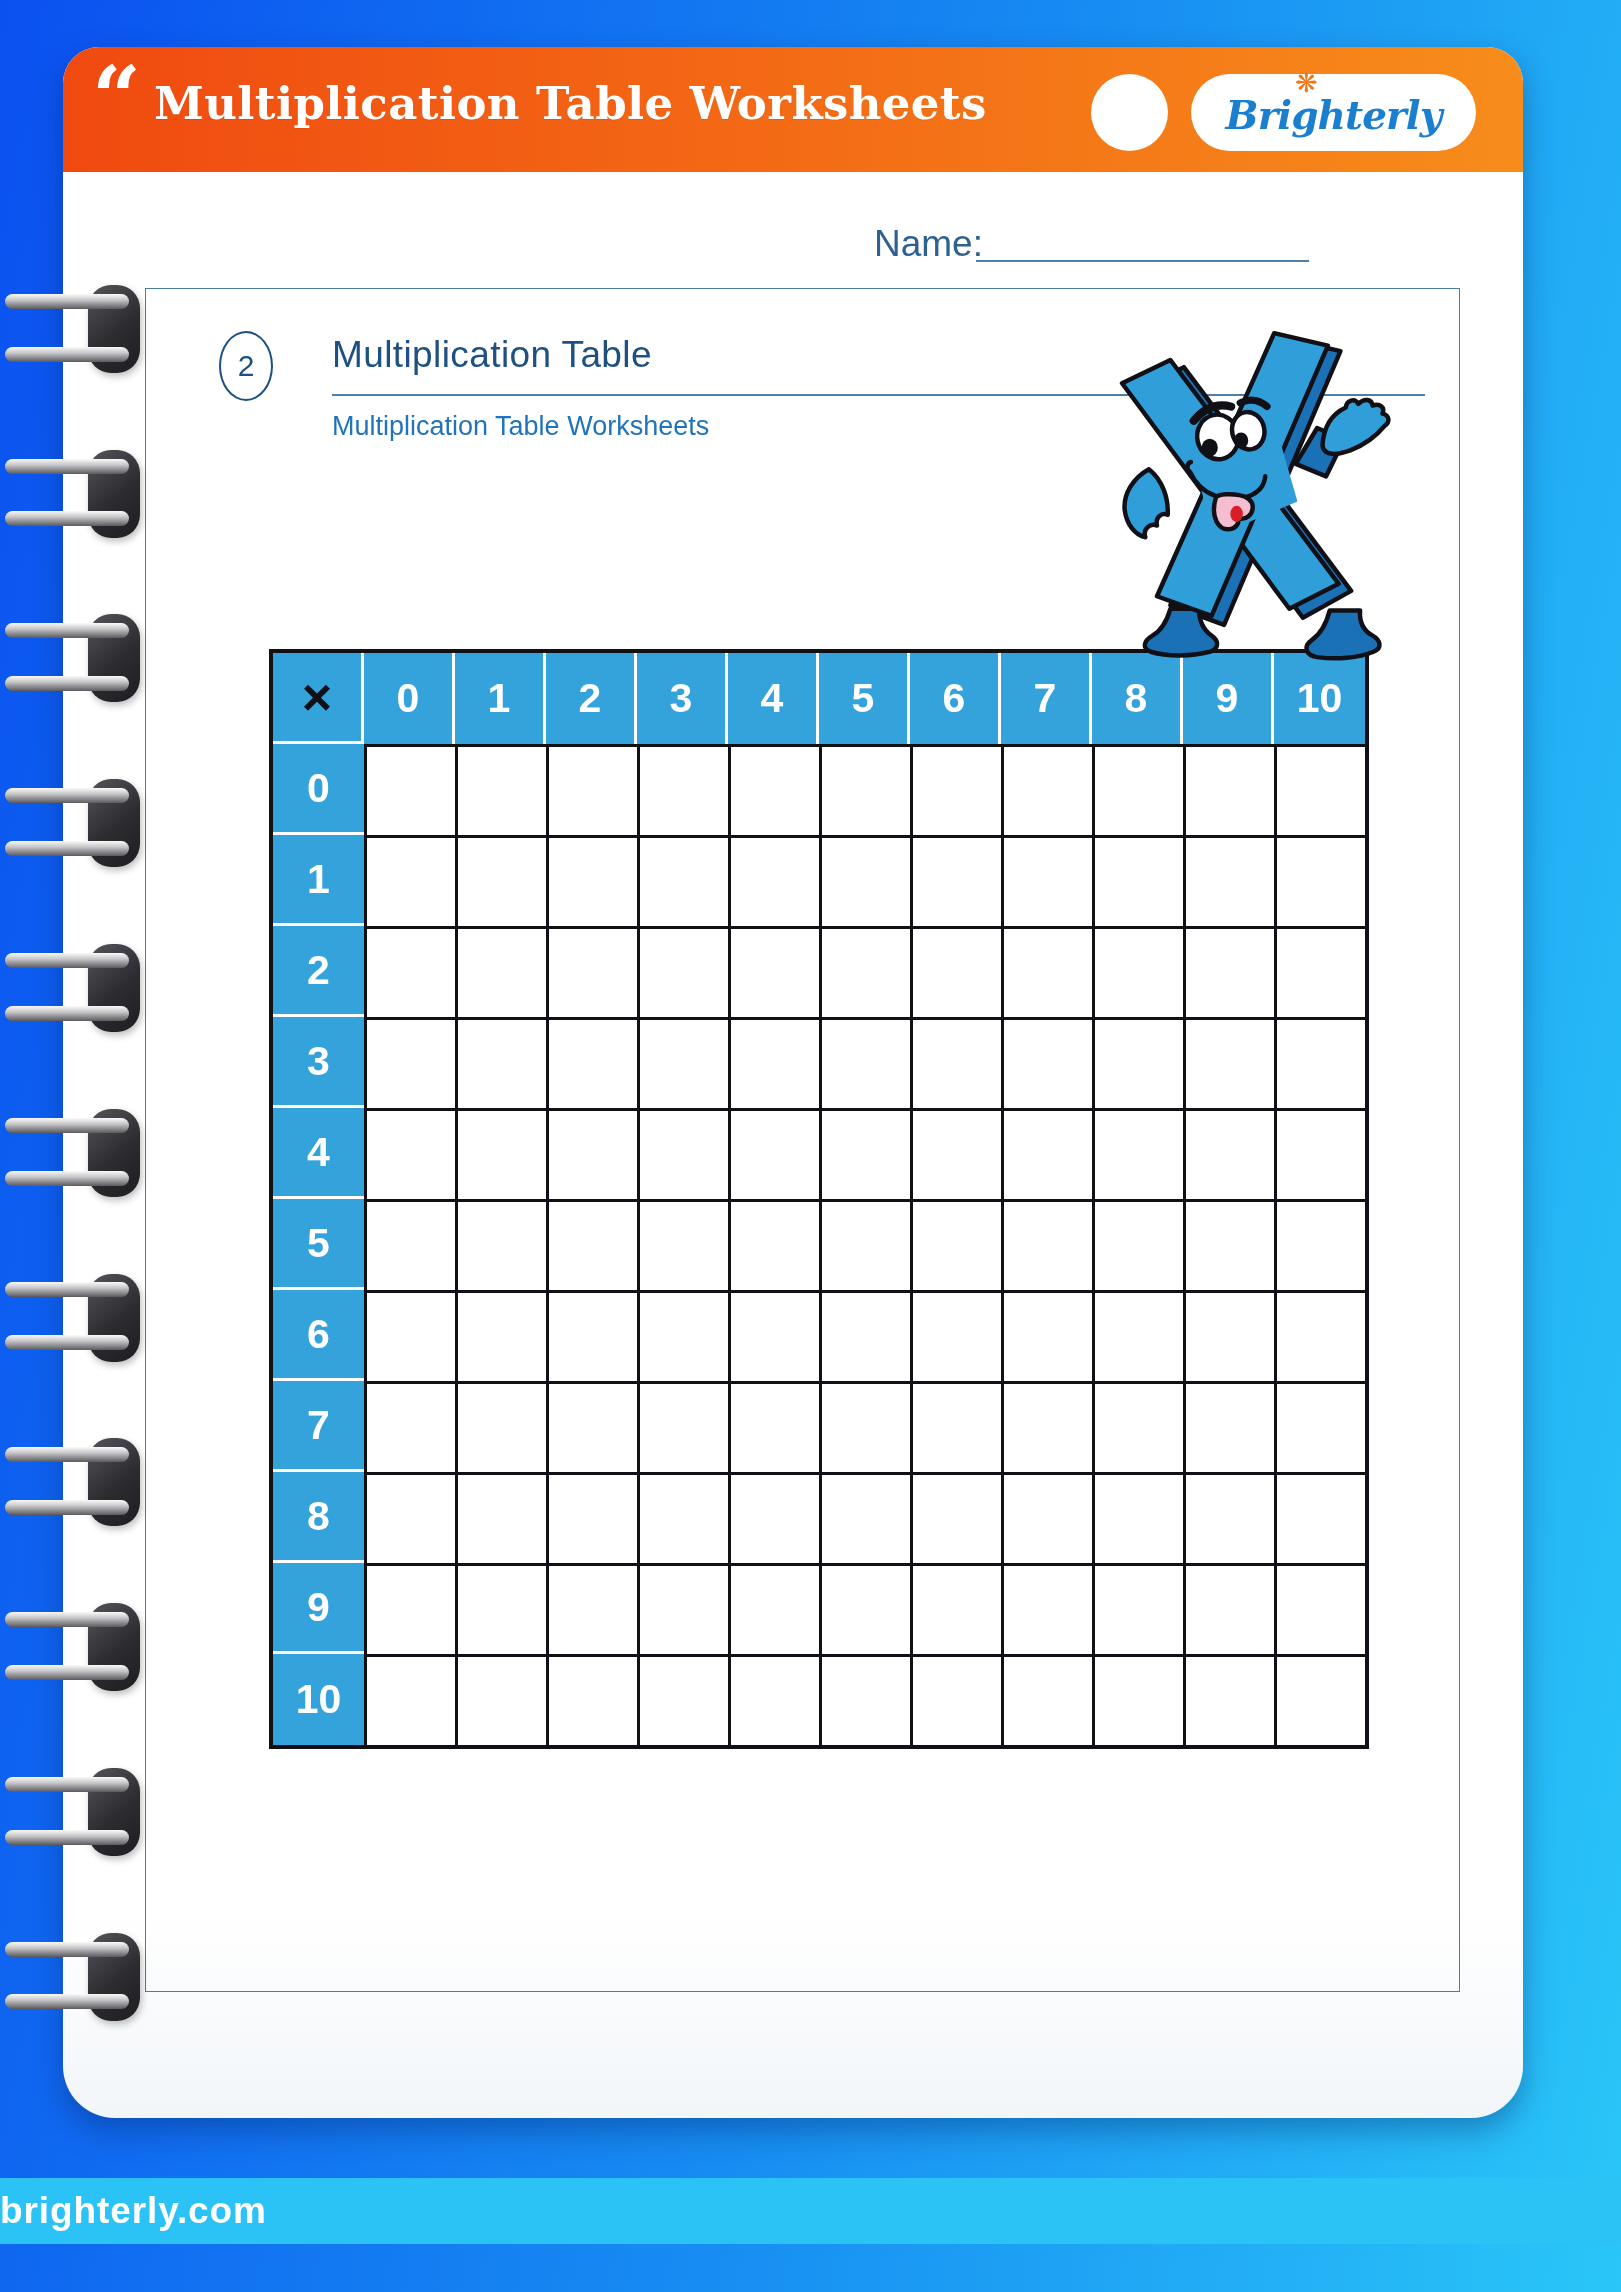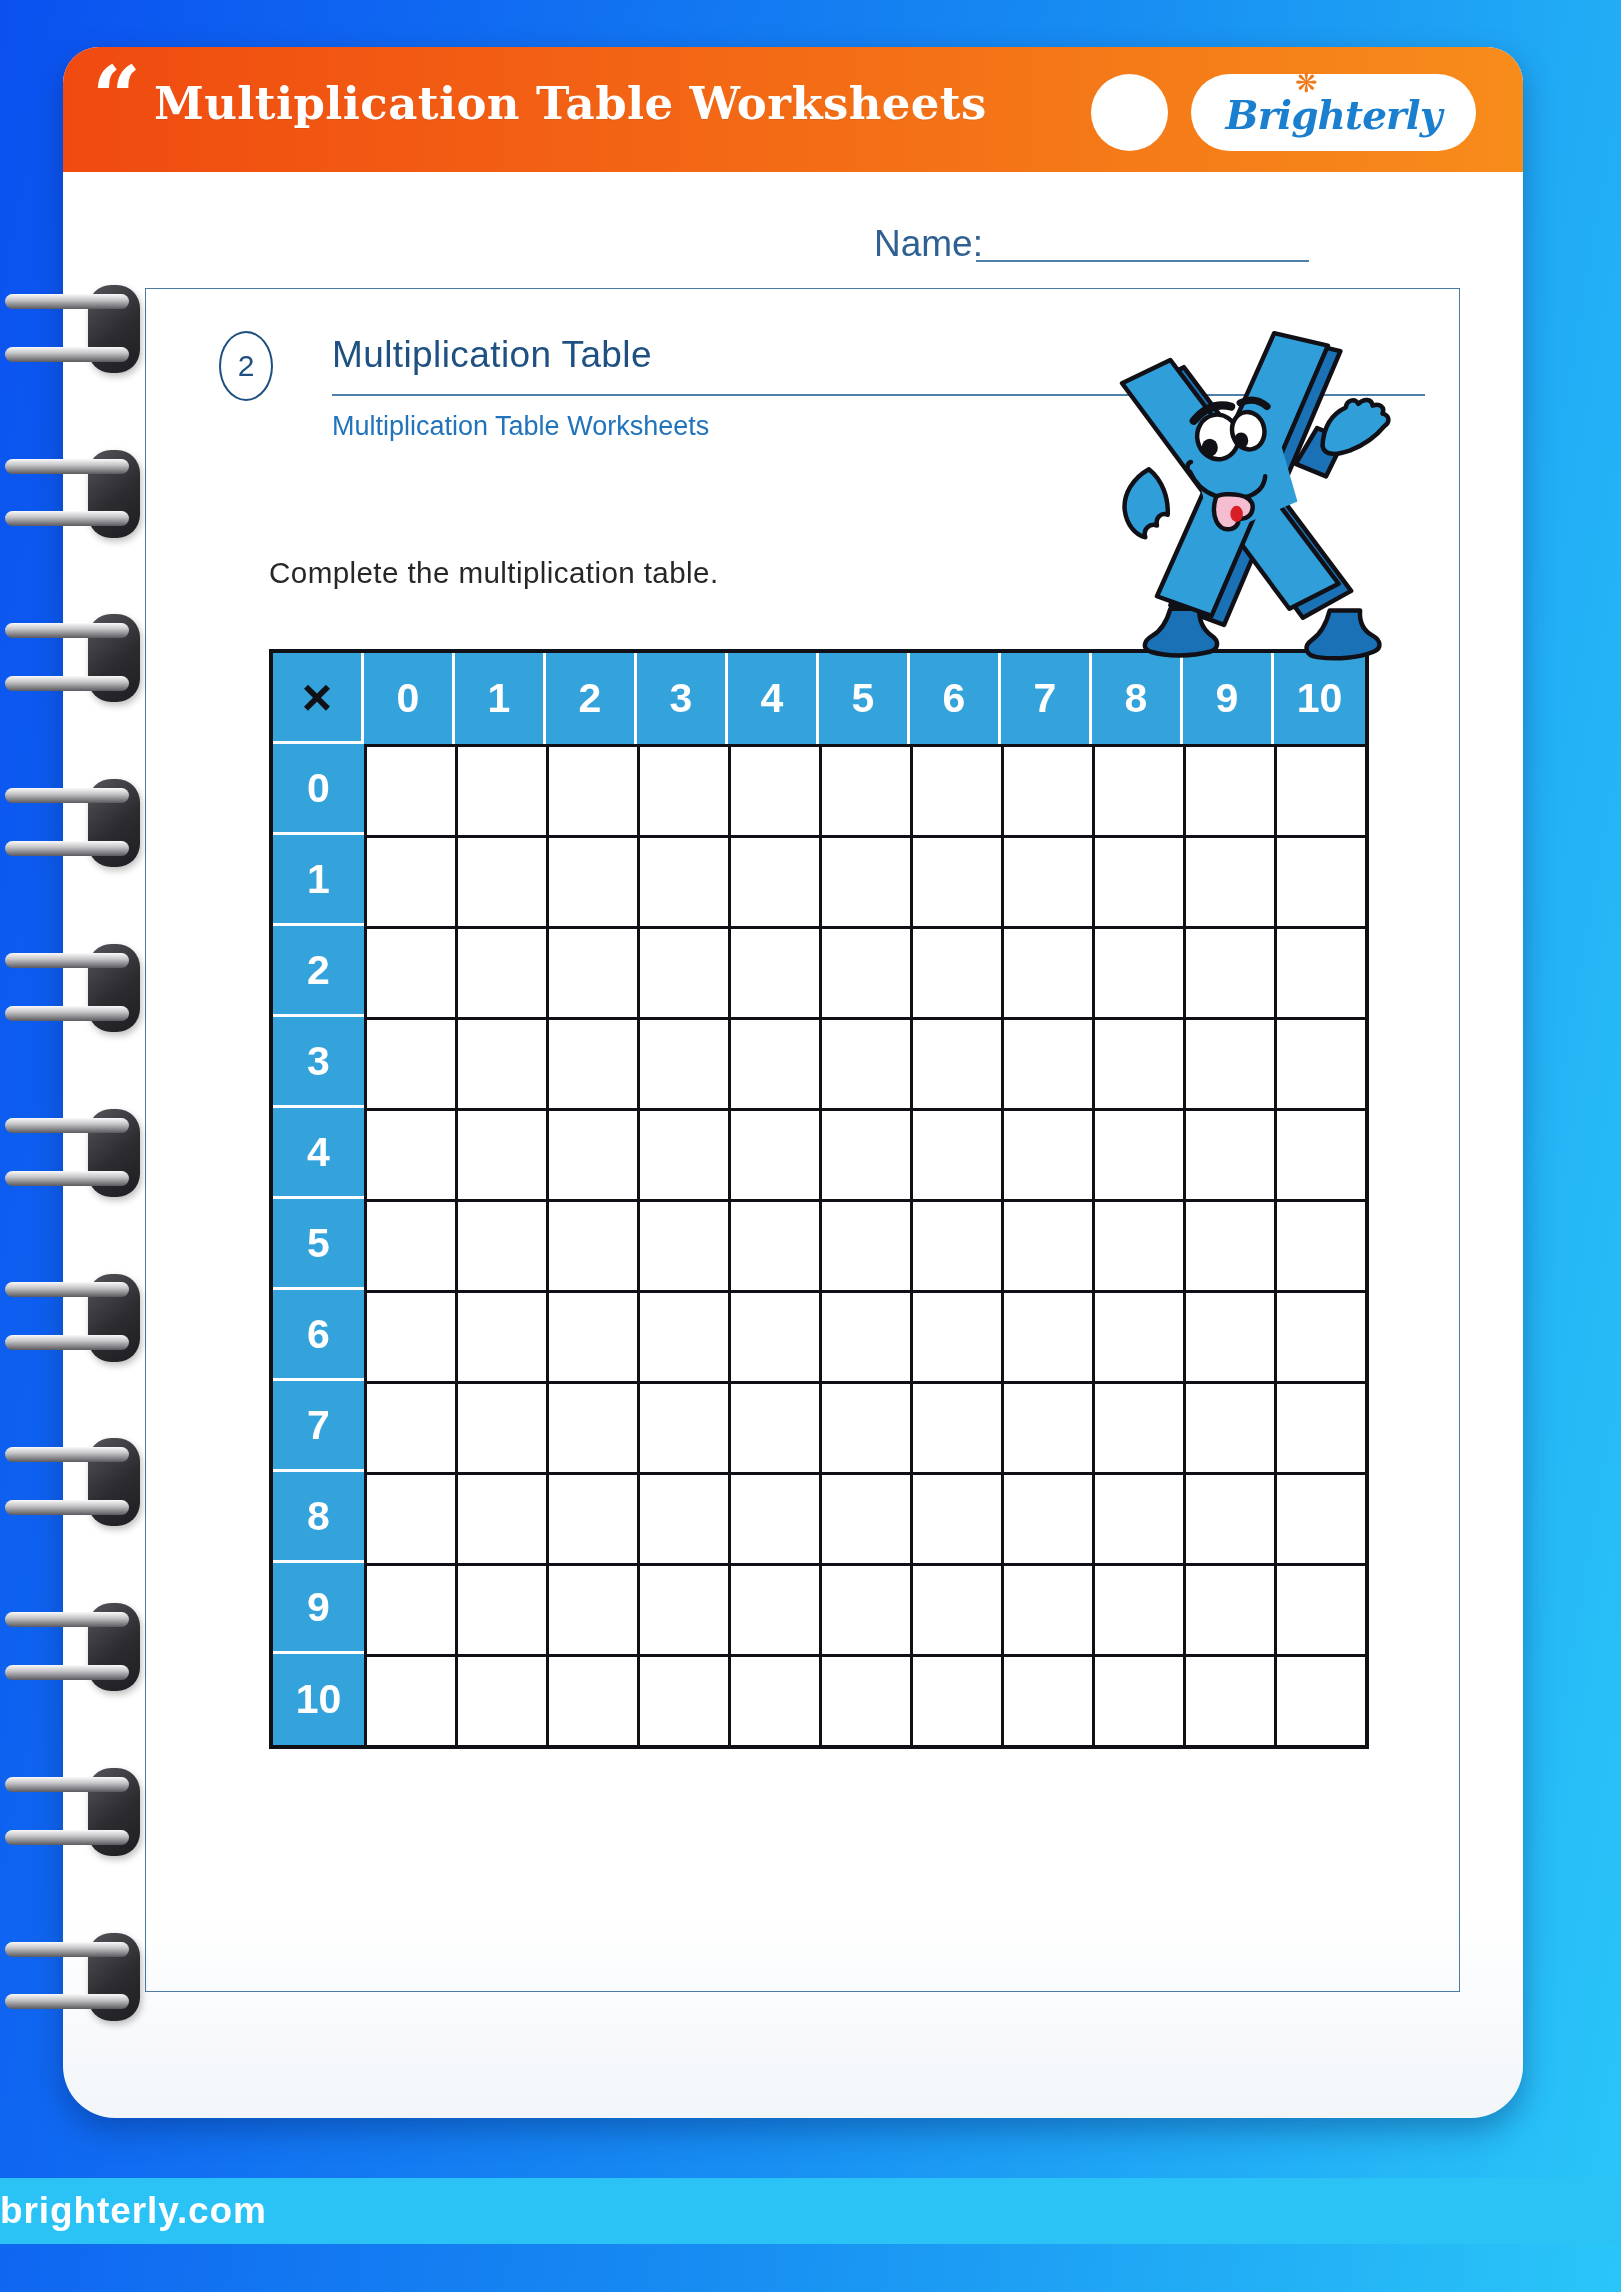--- a/index.html
+++ b/index.html
@@ -157,21 +157,20 @@
 
   <span class="name-label">Name:</span>
   <div class="name-line"></div>
 
   <div class="frame"></div>
 
   <div class="badge">2</div>
   <div class="sec-title">Multiplication Table</div>
   <div class="sec-divider"></div>
   <div class="sec-subtitle">Multiplication Table Worksheets</div>
-  <div class="instruction">Complete the multiplication table.</div>
 
   <div class="mult-table">
       <div class="cell-corner">×</div>
       <div class="cell-colhead">0</div>
       <div class="cell-colhead">1</div>
       <div class="cell-colhead">2</div>
       <div class="cell-colhead">3</div>
       <div class="cell-colhead">4</div>
       <div class="cell-colhead">5</div>
       <div class="cell-colhead">6</div>

